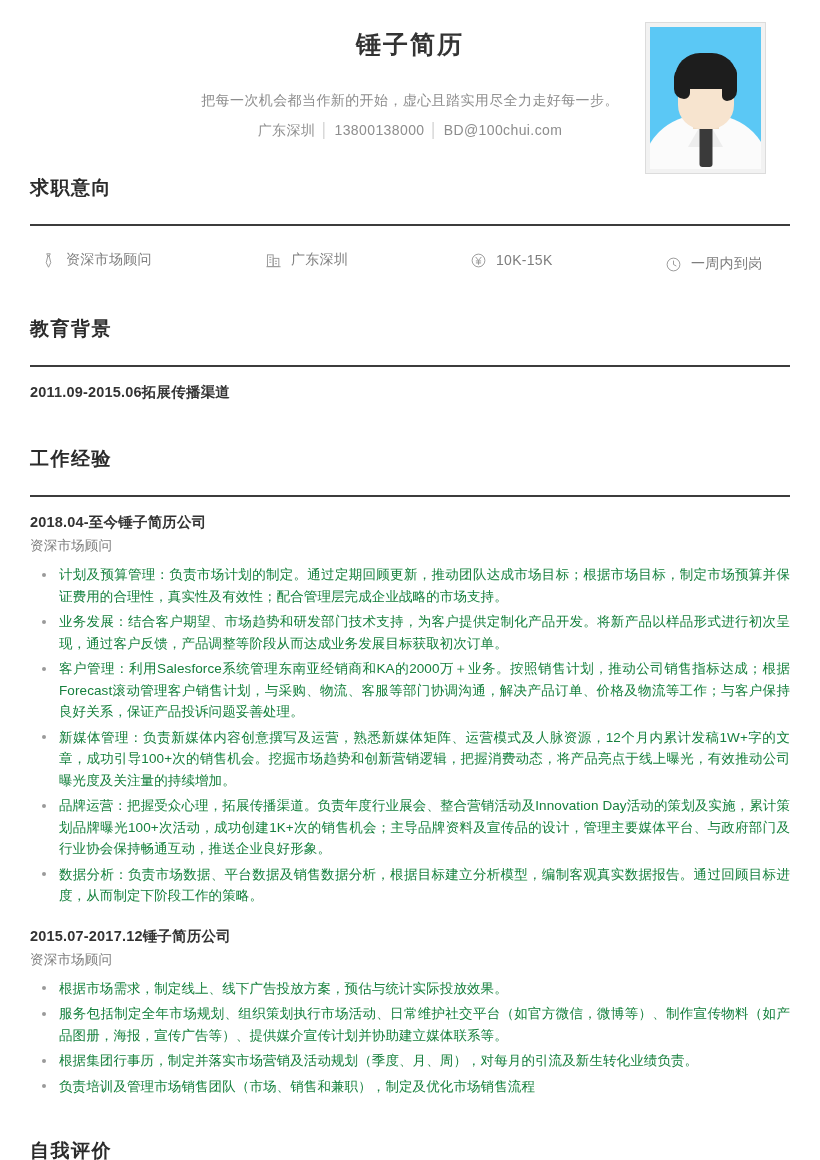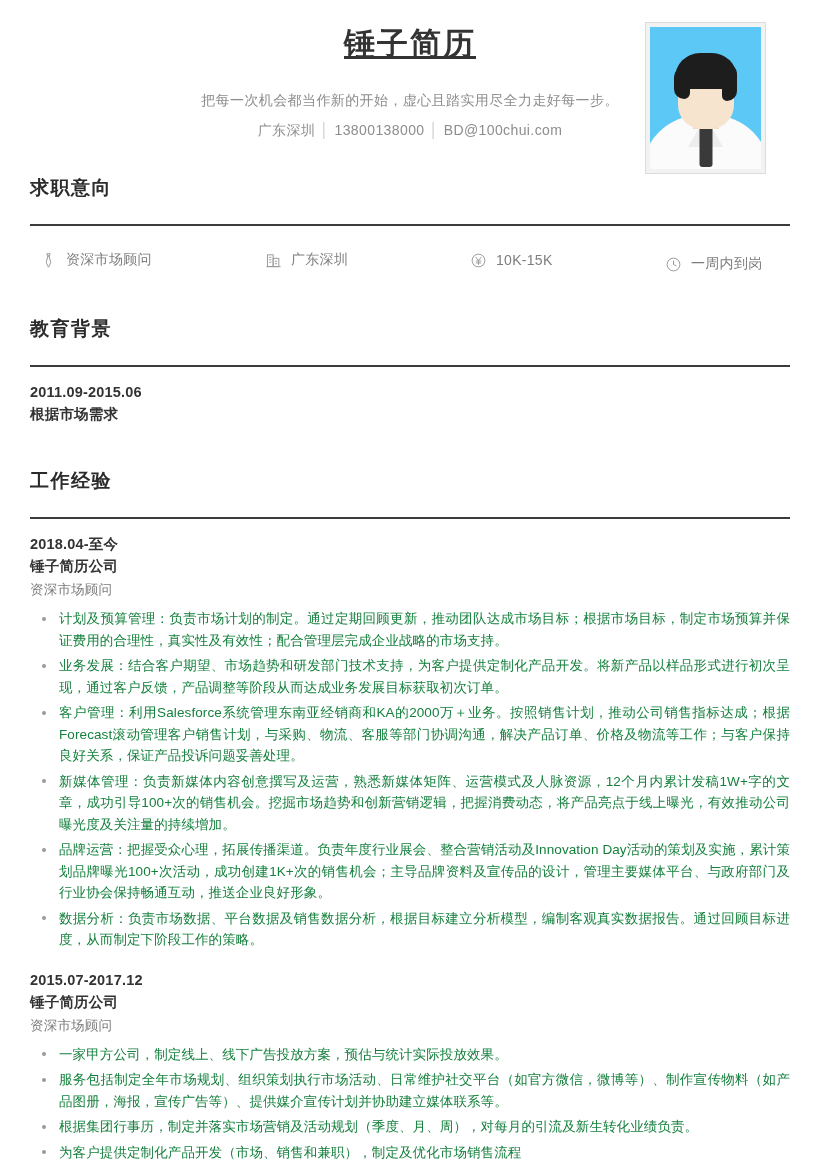--- a/index.html
+++ b/index.html
@@ -28,27 +28,26 @@
     position: relative;
     height: 170px;
     padding-top: 22px;
     box-sizing: border-box;
   }
   .header-center {
     text-align: center;
     padding-right: 0;
   }
   .resume-name {
-    font-size: 31px;
+    font-size: 25px;
     font-weight: bold;
     color: #333333;
     letter-spacing: 2px;
     line-height: 44px;
     margin: 0;
-    text-decoration: underline;
   }
   .resume-slogan {
     font-size: 14px;
     color: #8d8d8d;
     line-height: 24px;
     margin-top: 22px;
     letter-spacing: 0.4px;
   }
   .resume-contact {
     font-size: 14px;
@@ -232,21 +231,20 @@
   .entry { padding-top: 14px; }
   .entry-head {
     display: flex;
     justify-content: flex-start;
     align-items: baseline;
     font-size: 14.5px;
     font-weight: bold;
     color: #333333;
     line-height: 22px;
     letter-spacing: 0.2px;
-    flex-direction: column;
   }
   .entry-sub {
     font-size: 13.5px;
     color: #7d7d7d;
     line-height: 22px;
     margin-top: 2px;
     letter-spacing: 0.2px;
   }
   .bullets {
     list-style: none;
@@ -382,21 +380,21 @@
 
   <div class="gap-lg"></div>
 
   <div class="section">
     <div class="section-title">教育背景</div>
     <div class="section-rule"></div>
 
     <div class="entry">
       <div class="entry-head">
         <span>2011.09-2015.06</span>
-        <span>根据市场需求</span>
+        <span>拓展传播渠道</span>
       </div>
     </div>
   </div>
 
   <div class="gap-lg"></div>
   <div class="gap-md"></div>
 
   <div class="section">
     <div class="section-title">工作经验</div>
     <div class="section-rule"></div>
@@ -417,24 +415,24 @@
       </ul>
     </div>
 
     <div class="entry">
       <div class="entry-head">
         <span>2015.07-2017.12</span>
         <span>锤子简历公司</span>
       </div>
       <div class="entry-sub">资深市场顾问</div>
       <ul class="bullets">
-        <li>一家甲方公司，制定线上、线下广告投放方案，预估与统计实际投放效果。</li>
+        <li>根据市场需求，制定线上、线下广告投放方案，预估与统计实际投放效果。</li>
         <li>服务包括制定全年市场规划、组织策划执行市场活动、日常维护社交平台（如官方微信，微博等）、制作宣传物料（如产品图册，海报，宣传广告等）、提供媒介宣传计划并协助建立媒体联系等。</li>
         <li>根据集团行事历，制定并落实市场营销及活动规划（季度、月、周），对每月的引流及新生转化业绩负责。</li>
-        <li>为客户提供定制化产品开发（市场、销售和兼职），制定及优化市场销售流程</li>
+        <li>负责培训及管理市场销售团队（市场、销售和兼职），制定及优化市场销售流程</li>
       </ul>
     </div>
   </div>
 
   <div class="gap-lg"></div>
   <div class="gap-sm"></div>
 
   <div class="section">
     <div class="section-title">自我评价</div>
     <div class="section-rule"></div>

